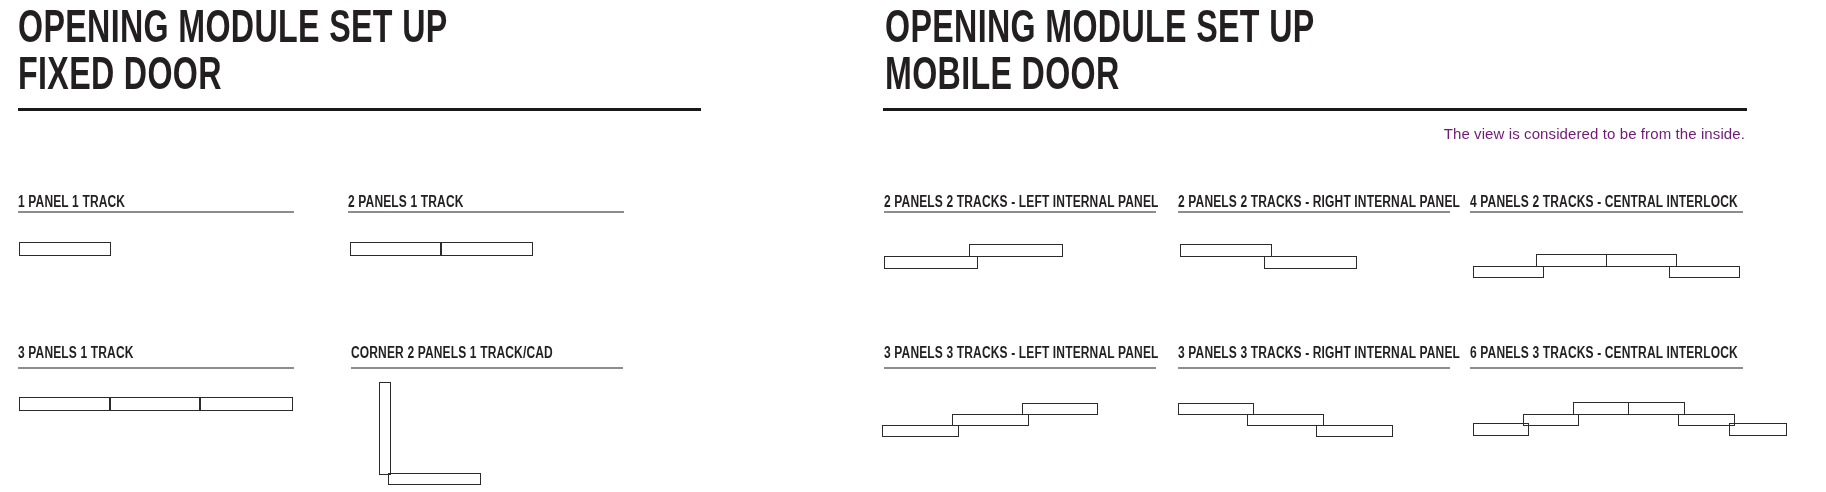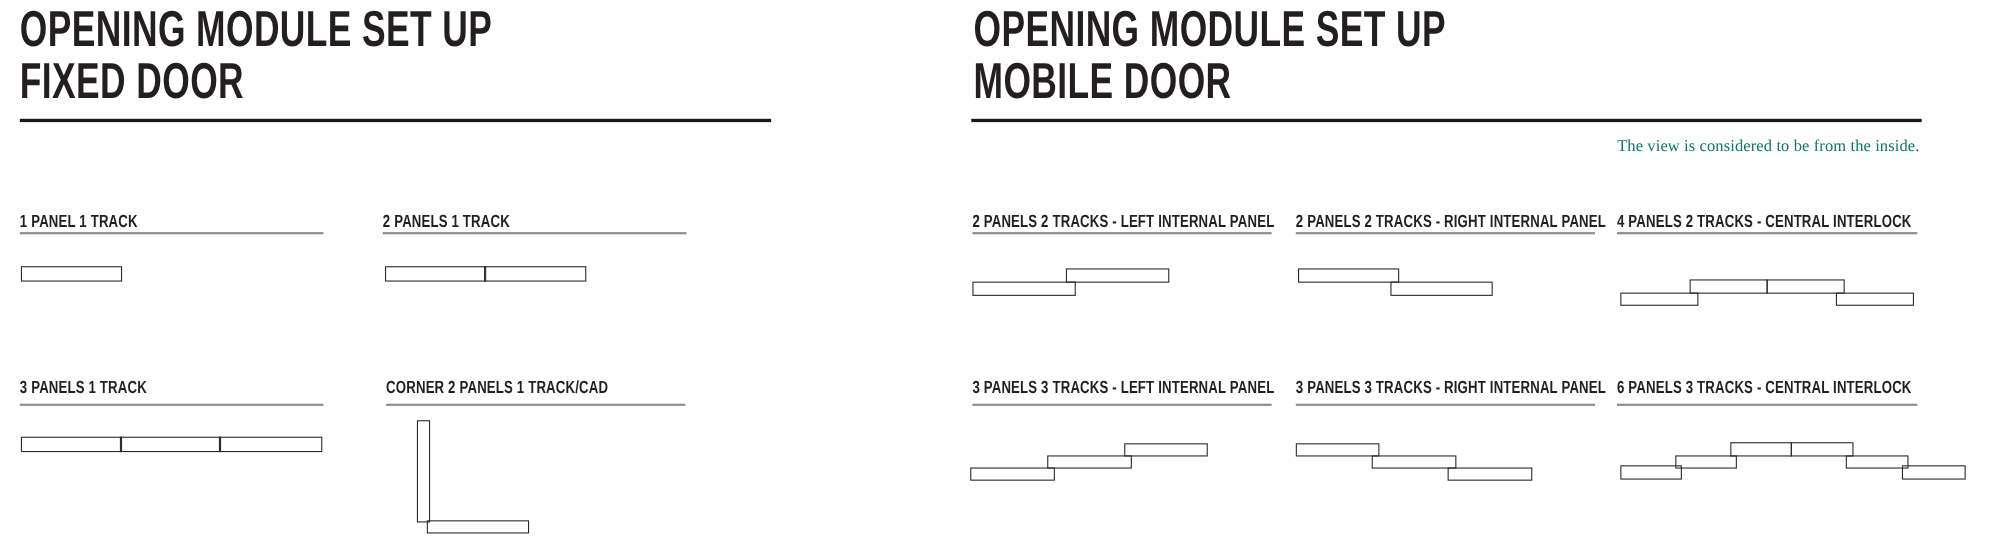--- a/index.html
+++ b/index.html
@@ -31,23 +31,22 @@
     height: 3px;
     background: var(--rule, #191919);
   }
 
   .note {
     position: absolute;
     top: 125px;
     right: 81px;
     font-size: 15px;
     letter-spacing: 0.1px;
-    color: #0f766e;
+    color: #701a75;
     white-space: nowrap;
-    font-family: Liberation Serif, serif;
   }
 
   .cell-label {
     position: absolute;
     font-weight: bold;
     font-size: 16px;
     letter-spacing: 0.2px;
     transform: scaleX(0.75);
     transform-origin: left top;
     white-space: nowrap;

